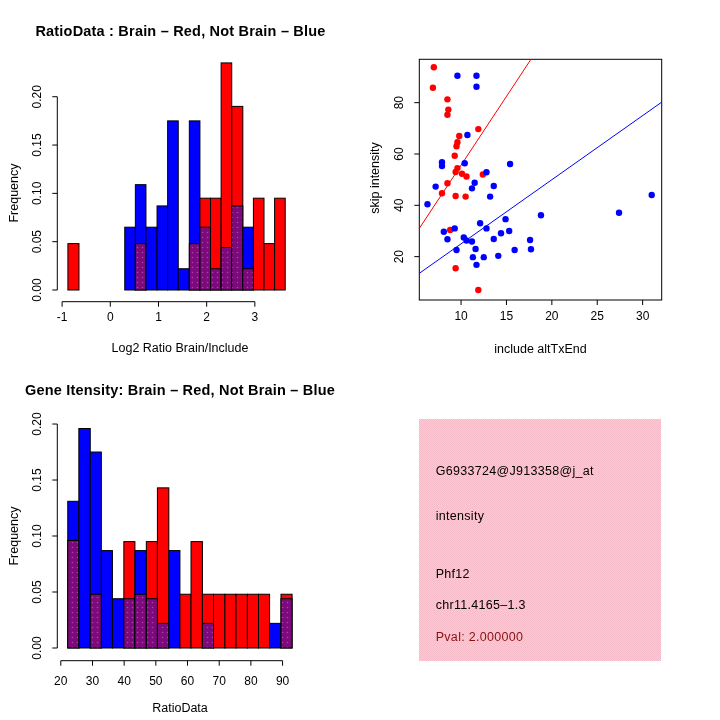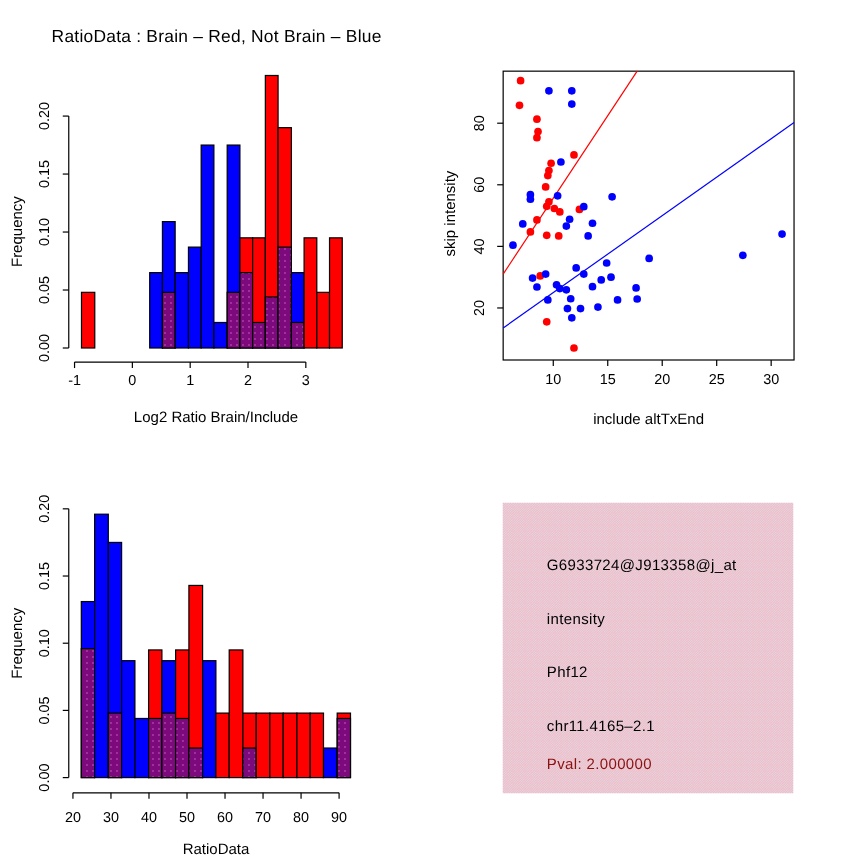--- a/index.html
+++ b/index.html
@@ -1,29 +1,29 @@
 <!DOCTYPE html>
 <html><head>
 <meta charset="utf-8">
 <style>
   html,body{margin:0;padding:0;background:#ffffff;}
   #canvas{position:relative;width:720px;height:720px;background:#ffffff;overflow:hidden;
           font-family:"Liberation Sans","DejaVu Sans",sans-serif;color:#000;}
   #plot-svg{position:absolute;left:0;top:0;}
-  .title{position:absolute;transform:translate(-50%,-50%);font-weight:normal;font-size:14.5px;
+  .title{position:absolute;transform:translate(-50%,-50%);font-weight:bold;font-size:14.5px;
          white-space:nowrap;letter-spacing:0.2px;}
   .axis-label{position:absolute;transform:translate(-50%,-50%);font-size:12.5px;white-space:nowrap;}
   .axis-label.vert{transform:translate(-50%,-50%) rotate(-90deg);}
   #info-panel{position:absolute;left:418.7px;top:418.7px;width:242.6px;height:242.6px;
       background-color:#f5bac7;
       background-image:
         linear-gradient(45deg,#d9dbe2 25%,transparent 25%,transparent 75%,#d9dbe2 75%),
         linear-gradient(45deg,#d9dbe2 25%,transparent 25%,transparent 75%,#d9dbe2 75%);
       background-size:2px 2px;background-position:0 0,1px 1px;}
-  .info-line{position:absolute;left:17px;font-size:12.5px;white-space:nowrap;letter-spacing:0.3px;margin-left:20px;}
+  .info-line{position:absolute;left:17px;font-size:12.5px;white-space:nowrap;letter-spacing:0.3px;}
   .info-line.pval{color:#8b1010;}
   svg text{font-family:"Liberation Sans","DejaVu Sans",sans-serif;fill:#000;}
 </style>
 </head>
 <body>
 
 <div id="canvas">
 
   <svg id="plot-svg" width="720" height="720" viewBox="0 0 720 720">
       <defs>
@@ -211,31 +211,32 @@
       <text x="38" y="592.0059200789344" text-anchor="middle" dominant-baseline="middle" font-size="12" transform="rotate(-90 38 592.0059200789344)">0.05</text>
       <line x1="57.3" y1="536.0118401578687" x2="52.3" y2="536.0118401578687" stroke="#000000"></line>
       <text x="38" y="536.0118401578687" text-anchor="middle" dominant-baseline="middle" font-size="12" transform="rotate(-90 38 536.0118401578687)">0.10</text>
       <line x1="57.3" y1="480.01776023680316" x2="52.3" y2="480.01776023680316" stroke="#000000"></line>
       <text x="38" y="480.01776023680316" text-anchor="middle" dominant-baseline="middle" font-size="12" transform="rotate(-90 38 480.01776023680316)">0.15</text>
       <line x1="57.3" y1="424.0236803157375" x2="52.3" y2="424.0236803157375" stroke="#000000"></line>
       <text x="38" y="424.0236803157375" text-anchor="middle" dominant-baseline="middle" font-size="12" transform="rotate(-90 38 424.0236803157375)">0.20</text>
     </svg>
 
   <div class="title" style="left:180.5px;top:31px">RatioData : Brain – Red, Not Brain – Blue</div>
+  <div class="title" style="left:180px;top:390px">Gene Itensity: Brain – Red, Not Brain – Blue</div>
 
   <div class="axis-label" style="left:180px;top:348px">Log2 Ratio Brain/Include</div>
   <div class="axis-label vert" style="left:14px;top:193px">Frequency</div>
 
   <div class="axis-label" style="left:540.5px;top:349px">include altTxEnd</div>
   <div class="axis-label vert" style="left:375px;top:178px">skip intensity</div>
 
   <div class="axis-label" style="left:180px;top:708px">RatioData</div>
   <div class="axis-label vert" style="left:14px;top:536px">Frequency</div>
 
   <div id="info-panel">
     <div class="info-line" style="top:45px">G6933724@J913358@j_at</div>
     <div class="info-line" style="top:90px">intensity</div>
-    <div class="info-line" style="top:134px">Phf12</div>
-    <div class="info-line" style="top:179px">chr11.4165–2.1</div>
+    <div class="info-line" style="top:148px">Phf12</div>
+    <div class="info-line" style="top:179px">chr11.4165–1.3</div>
     <div class="info-line pval" style="top:211px">Pval: 2.000000</div>
   </div>
 
 </div>
 
 </body></html>

